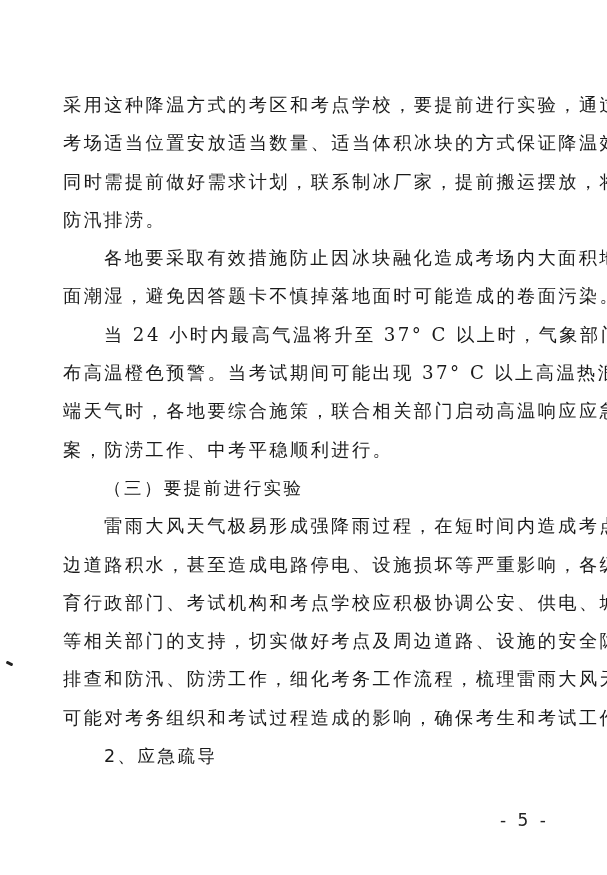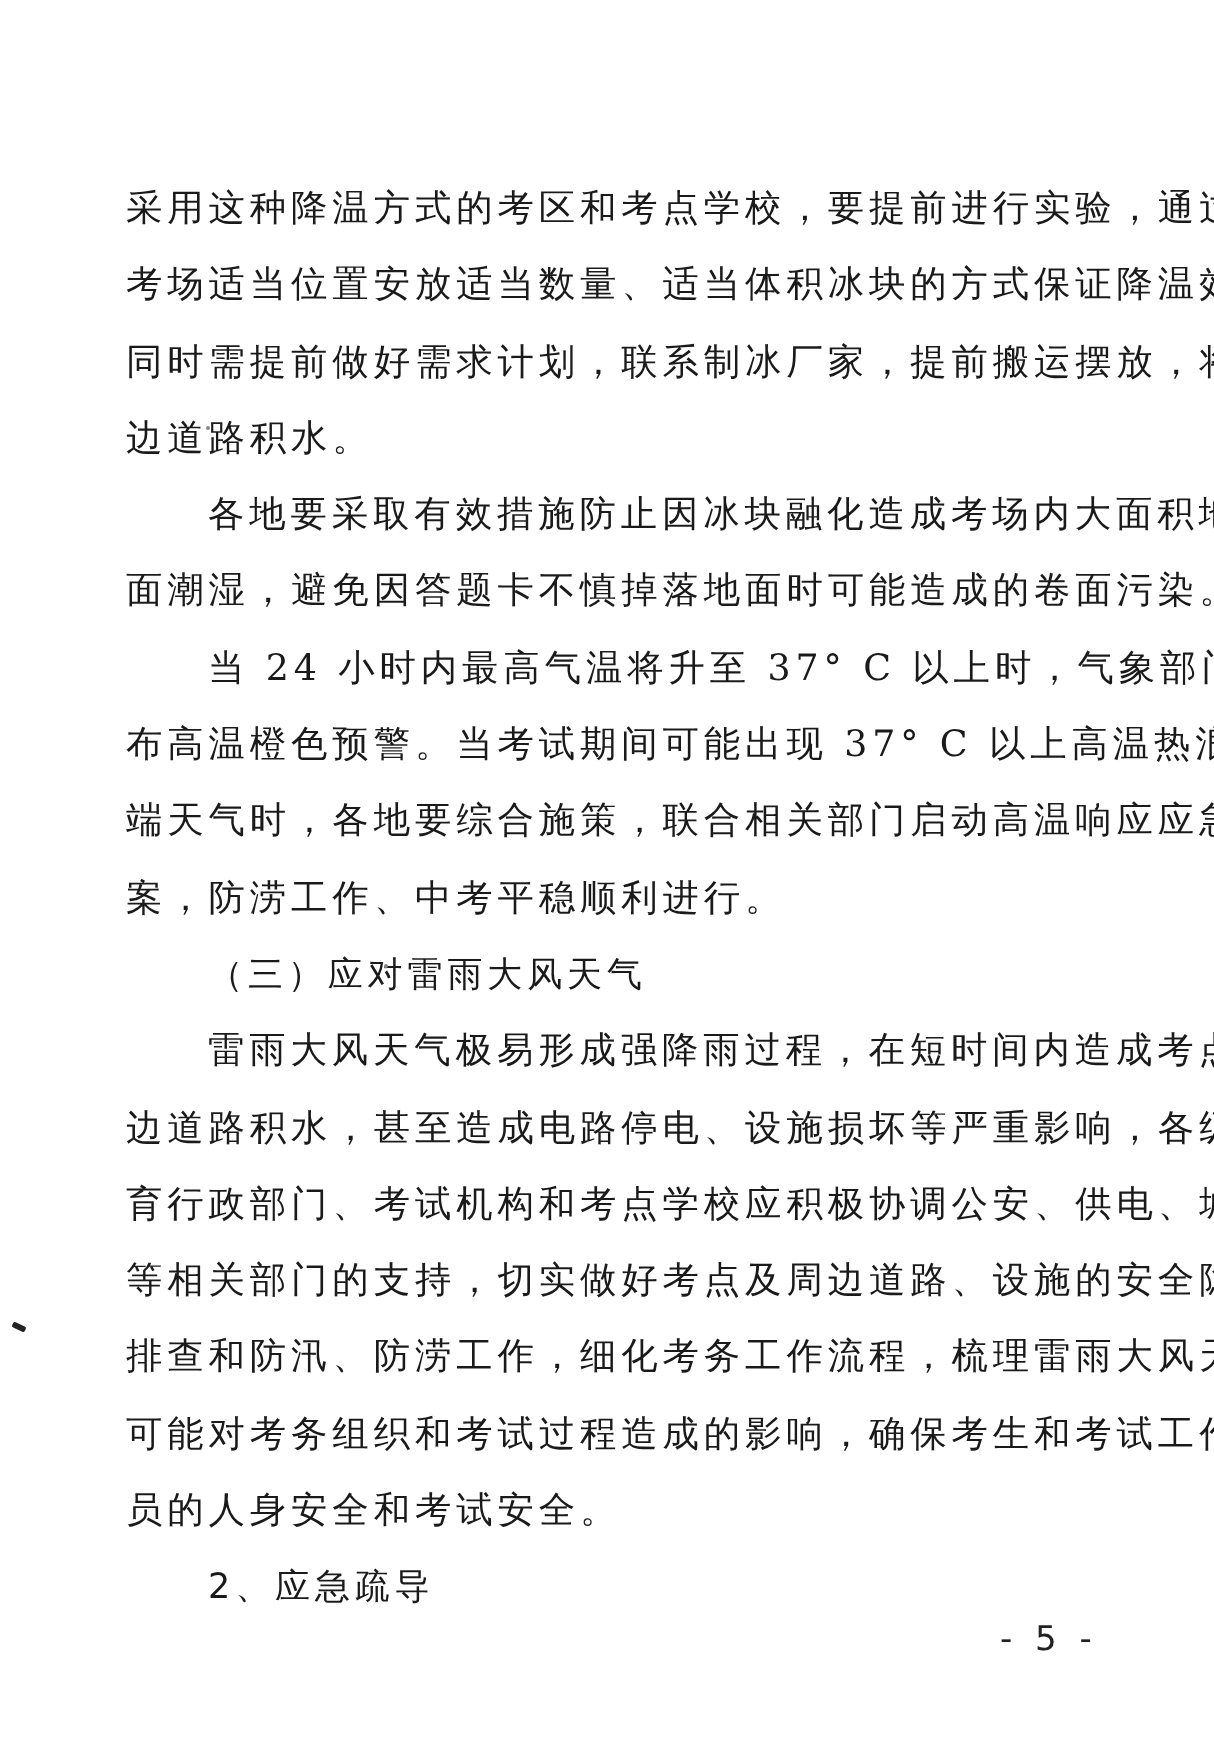--- a/index.html
+++ b/index.html
@@ -19,35 +19,34 @@
   .speck { position: absolute; width: 2px; height: 2px; background: #888; border-radius: 1px; }
 </style>
 </head>
 <body>
 
 <div class="page">
   <div class="body-text">
     <div class="line">采用这种降温方式的考区和考点学校，要提前进行实验，通过在</div>
     <div class="line">考场适当位置安放适当数量、适当体积冰块的方式保证降温效果。</div>
     <div class="line">同时需提前做好需求计划，联系制冰厂家，提前搬运摆放，将工</div>
-    <div class="line short">边道路积水。</div>
+    <div class="line short">防汛排涝。</div>
     <div class="line indent">各地要采取有效措施防止因冰块融化造成考场内大面积地</div>
     <div class="line">面潮湿，避免因答题卡不慎掉落地面时可能造成的卷面污染。</div>
     <div class="line indent">当 24 小时内最高气温将升至 37° C 以上时，气象部门会发</div>
     <div class="line">布高温橙色预警。当考试期间可能出现 37° C 以上高温热浪等极</div>
     <div class="line">端天气时，各地要综合施策，联合相关部门启动高温响应应急预</div>
     <div class="line short">案，防涝工作、中考平稳顺利进行。</div>
-    <div class="line short indent heading">（三）应对雷雨大风天气</div>
+    <div class="line short indent heading">（三）要提前进行实验</div>
     <div class="line indent">雷雨大风天气极易形成强降雨过程，在短时间内造成考点周</div>
     <div class="line">边道路积水，甚至造成电路停电、设施损坏等严重影响，各级教</div>
     <div class="line">育行政部门、考试机构和考点学校应积极协调公安、供电、城建</div>
     <div class="line">等相关部门的支持，切实做好考点及周边道路、设施的安全隐患</div>
     <div class="line">排查和防汛、防涝工作，细化考务工作流程，梳理雷雨大风天气</div>
     <div class="line">可能对考务组织和考试过程造成的影响，确保考生和考试工作人</div>
-    <div class="line short">员的人身安全和考试安全。</div>
     <div class="line short indent heading">2、应急疏导</div>
 
   </div>
 
   <div class="page-number">- 5 -</div>
 
   <div class="scan-mark"></div>
   <div class="speck" style="left:103px;top:213px"></div>
   <div class="speck" style="left:192px;top:482px"></div>
 </div>

